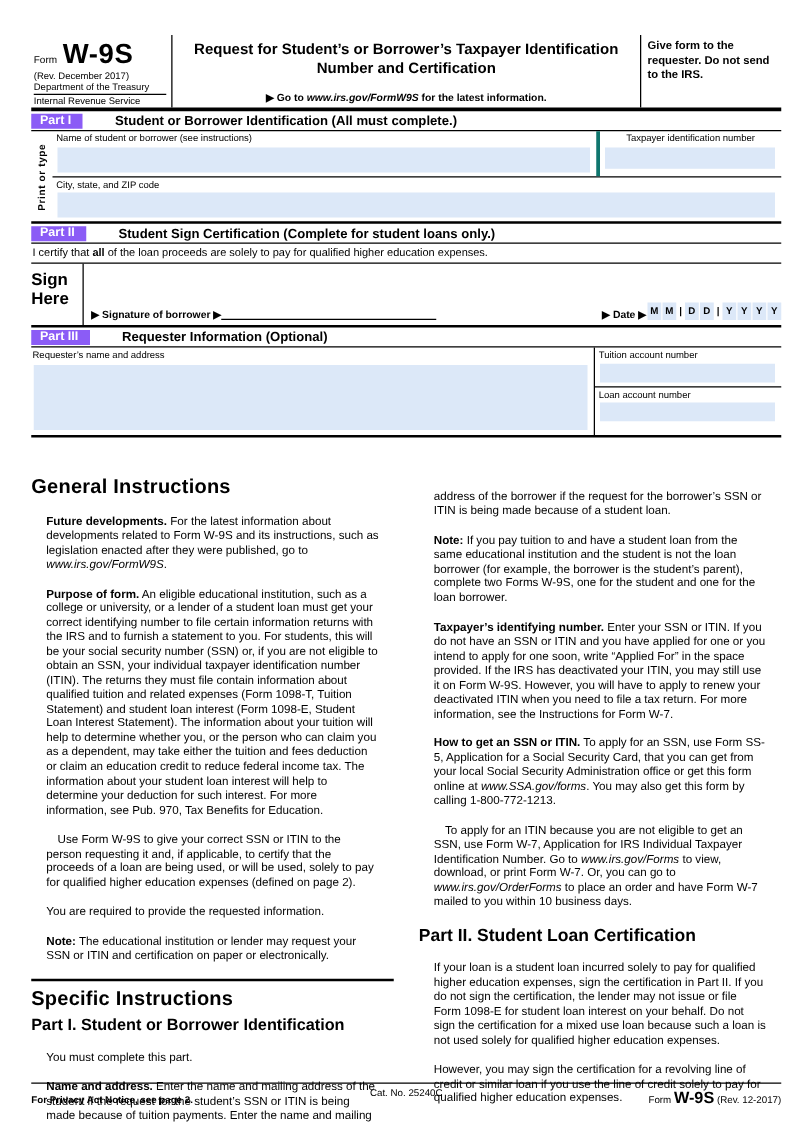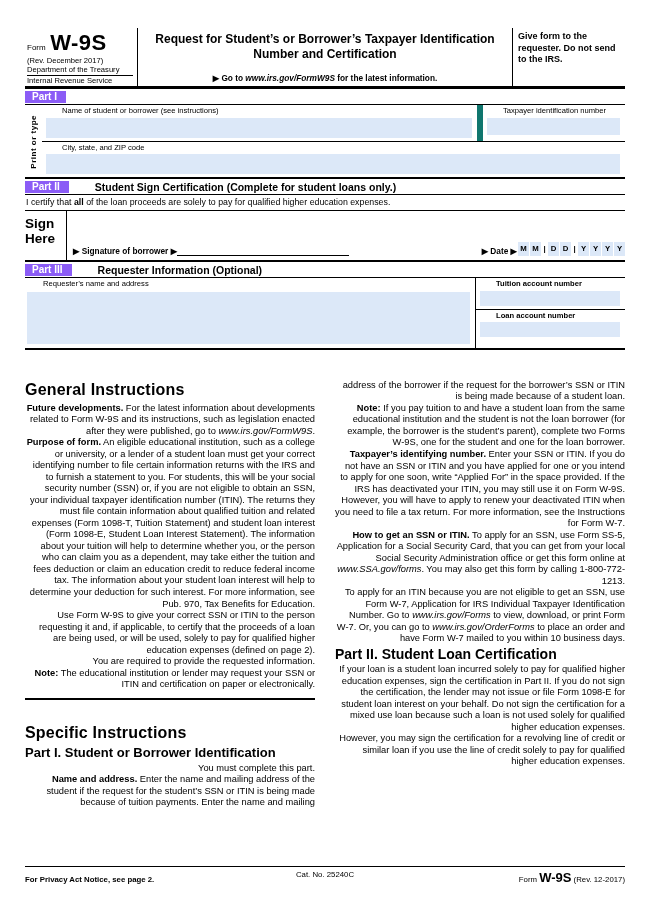--- a/index.html
+++ b/index.html
@@ -29,54 +29,54 @@
            padding:0 9px 1px 7px; margin-right:26px; }
   .part-title { font-size:10.5px; font-weight:bold; }
   
   .p1-body { display:flex; }
   .print-type { width:17px; display:flex; align-items:center; justify-content:center; }
   .print-type span { writing-mode:vertical-rl; transform:rotate(180deg);
                      font-size:8px; font-weight:bold; letter-spacing:.5px; }
   .p1-fields { flex:1; }
   .frow { display:flex; border-bottom:1px solid #000; }
   .fcell { flex:1; padding:1px 3px 3px; }
-  .fcell.rt { flex:0 0 148px; border-left:6px solid #0f766e; }
-  .flabel { font-size:7.6px; line-height:1.25;margin-left:17px; }
+  .fcell.rt { flex:0 0 148px; border-left:3px solid #0f766e;text-align:center; }
+  .flabel { font-size:7.6px; line-height:1.25; }
   .fill { background:var(--field-blue,#dce8f8); height:20px; margin:2px 2px 0 1px; cursor:text; }
   .fill.sm { height:17px; }
   
   .certify { font-size:8.8px; padding:2px 0 3px 1px; border-bottom:1px solid #000; }
   .sign-row { display:flex; min-height:49px; }
   .sign-here { width:42px; border-right:1.2px solid #000; font-size:13.5px; font-weight:bold;
                line-height:1.1; padding-top:6px; }
   .sign-right { flex:1; display:flex; align-items:flex-end; padding:0 0 4px 6px; }
   .sig-label, .date-label { font-size:8.3px; font-weight:bold; white-space:nowrap; }
   .sig-line { display:inline-block; width:172px; border-bottom:1.2px solid #000; height:10px; }
   .date-group { margin-left:auto; display:flex; align-items:flex-end; gap:1px; }
   .date-cell { display:inline-block; width:11px; height:14px; background:var(--field-blue,#dce8f8);
                font-size:7.8px; font-weight:bold; text-align:center; line-height:14px; }
   .date-cell.sep { background:transparent; width:5px; }
   
   .p3-body { display:flex; border-bottom:2.2px solid #000; }
   .p3-left { flex:1; padding:1px 3px 4px 1px; }
   .p3-left .fill { height:52px; margin-top:3px; }
   .p3-right { flex:0 0 150px; border-left:1px solid #000; display:flex; flex-direction:column; }
-  .p3-rcell { padding:1px 3px 3px;font-weight:bold; }
+  .p3-rcell { padding:1px 3px 3px; }
   .p3-rcell:first-child { border-bottom:1px solid #000; }
   .p3-rcell .fill { height:15px; }
   
   .instructions { display:flex; gap:20px; margin-top:30px; }
   .col { width:50%; font-size:9.3px; line-height:1.24; }
-  .col p { margin:0; text-align:right; }
+  .col p { margin:12px; text-align:left; }
   .big-h { font-size:16px; font-weight:bold; margin-bottom:3px; letter-spacing:.2px; }
   .mid-h { font-size:13px; font-weight:bold; margin:1px 0 1px; }
   .lead { font-weight:bold; }
   .url { font-style:italic; }
   .indent { text-indent:9px; }
-  .sec-rule { border-top:2.2px solid #000; margin-top:7px; padding-top:23px; }
+  .sec-rule { border-top:2.2px solid #000; margin-top:7px; padding-top:5px; }
   
   .footer { position:absolute; left:25px; right:23px; top:866px;
             border-top:1.6px solid #000; padding-top:3px;
             display:flex; align-items:baseline; }
   .footer .privacy { font-size:7.8px; font-weight:bold; }
   .footer .cat { font-size:7.8px; position:absolute; left:0; right:0; text-align:center; }
   .footer .formref { margin-left:auto; font-size:7.8px; }
   .footer .formref b { font-size:13px; }
 </style>
 </head>
@@ -101,20 +101,21 @@
       </div>
       <div class="goto">
         <span>▶ Go to </span><span class="url">www.irs.gov/FormW9S</span><span> for the latest information.</span>
       </div>
     </div>
     <div class="hdr-right">Give form to the requester. Do not send to the IRS.</div>
   </header>
 
   <div class="part-bar">
     <span class="badge">Part I</span>
+    <span class="part-title">Student or Borrower Identification (All must complete.)</span>
   </div>
 
   <div class="p1-body">
     <div class="print-type">
       <span>Print or type</span>
     </div>
     <div class="p1-fields">
       <div class="frow">
         <div class="fcell">
           <div class="flabel">Name of student or borrower (see instructions)</div>

